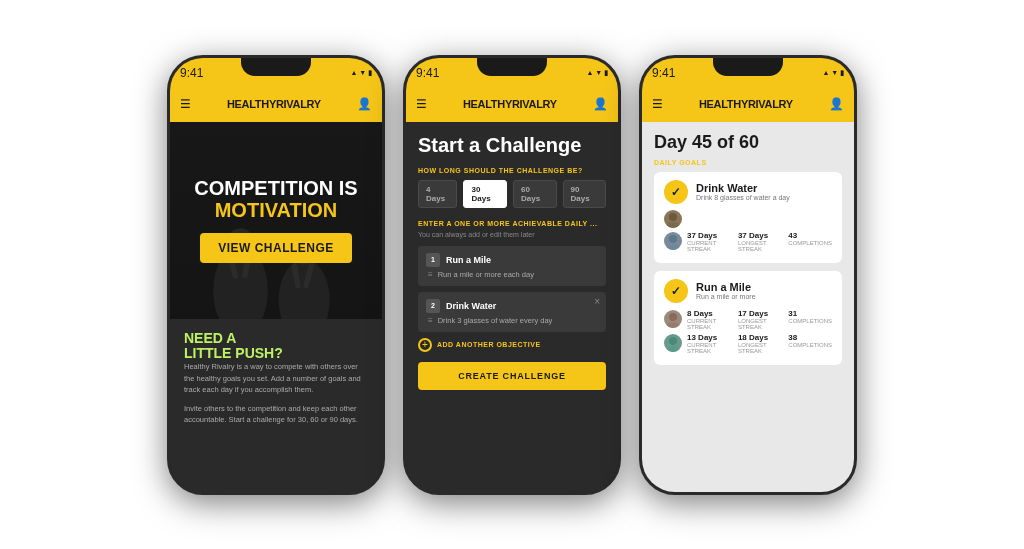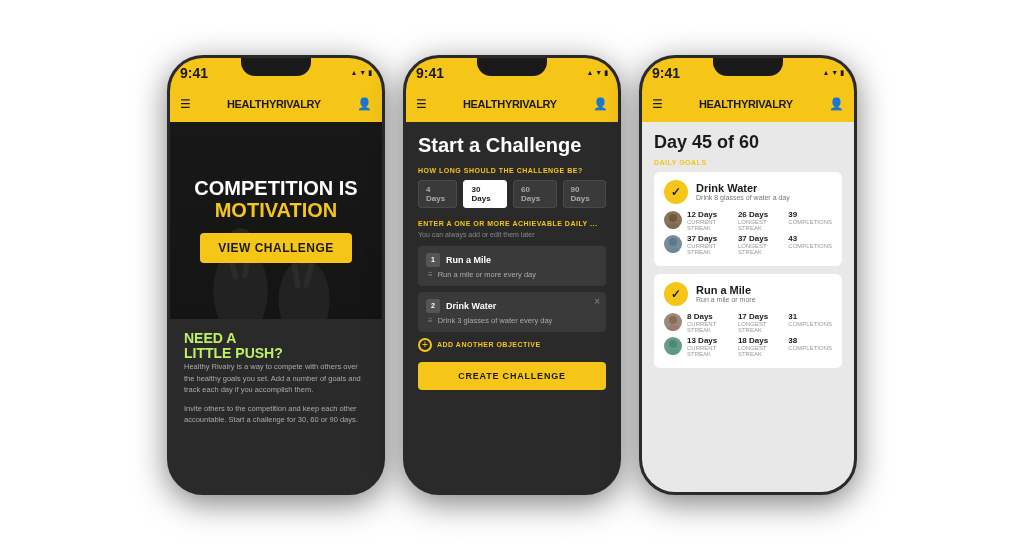--- a/index.html
+++ b/index.html
@@ -56,21 +56,21 @@
       align-items: center;
       justify-content: space-between;
       padding: 0 10px;
       padding-top: 2px;
       font-size: 8px;
       font-weight: bold;
       color: #1a1a1a;
       flex-shrink: 0;
     }
 
-    .status-time { font-weight: bold; font-size: 14px; }
+    .status-time { font-weight: normal; font-size: 12px; }
     .status-icons { display: flex; gap: 3px; align-items: center; font-size: 7px; }
 
     
     .app-header {
       background: #f5c518;
       height: 36px;
       display: flex;
       align-items: center;
       justify-content: space-between;
       padding: 0 10px;
@@ -540,21 +540,21 @@
         <div class="objectives-sub">You can always add or edit them later</div>
 
         
         <div class="objective-item">
           <div style="display:flex;align-items:center;margin-bottom:3px;">
             <span class="obj-number">1</span>
             <span class="obj-name">Run a Mile</span>
           </div>
           <div class="obj-desc-row">
             <span class="obj-lines-icon">≡</span>
-            <span class="obj-desc">Run a mile or more every day</span>
+            <span class="obj-desc">Run a mile or more each day</span>
           </div>
         </div>
 
         
         <div class="objective-item">
           <span class="obj-close">×</span>
           <div style="display:flex;align-items:center;margin-bottom:3px;">
             <span class="obj-number">2</span>
             <span class="obj-name">Drink Water</span>
           </div>
@@ -602,34 +602,20 @@
           </div>
           <div class="goal-participants">
 
             <div class="participant-row">
               <div class="participant-avatar av1">
                 <svg width="18" height="18" viewBox="0 0 18 18">
                     <circle cx="9" cy="7" r="4" fill="#6b5a3e"></circle>
                     <ellipse cx="9" cy="16" rx="6" ry="4" fill="#7a6a4e"></ellipse>
                   </svg>
               </div>
-              <div class="participant-stats">
-                <div class="stat-group">
-                  <span class="stat-value">12 Days</span>
-                  <span class="stat-label">CURRENT STREAK</span>
-                </div>
-                <div class="stat-group">
-                  <span class="stat-value">26 Days</span>
-                  <span class="stat-label">LONGEST STREAK</span>
-                </div>
-                <div class="stat-group">
-                  <span class="stat-value">39</span>
-                  <span class="stat-label">COMPLETIONS</span>
-                </div>
-              </div>
             </div>
 
             <div class="participant-row">
               <div class="participant-avatar av2">
                 <svg width="18" height="18" viewBox="0 0 18 18">
                     <circle cx="9" cy="7" r="4" fill="#5a7a8a"></circle>
                     <ellipse cx="9" cy="16" rx="6" ry="4" fill="#6a8a9a"></ellipse>
                   </svg>
               </div>
               <div class="participant-stats">

